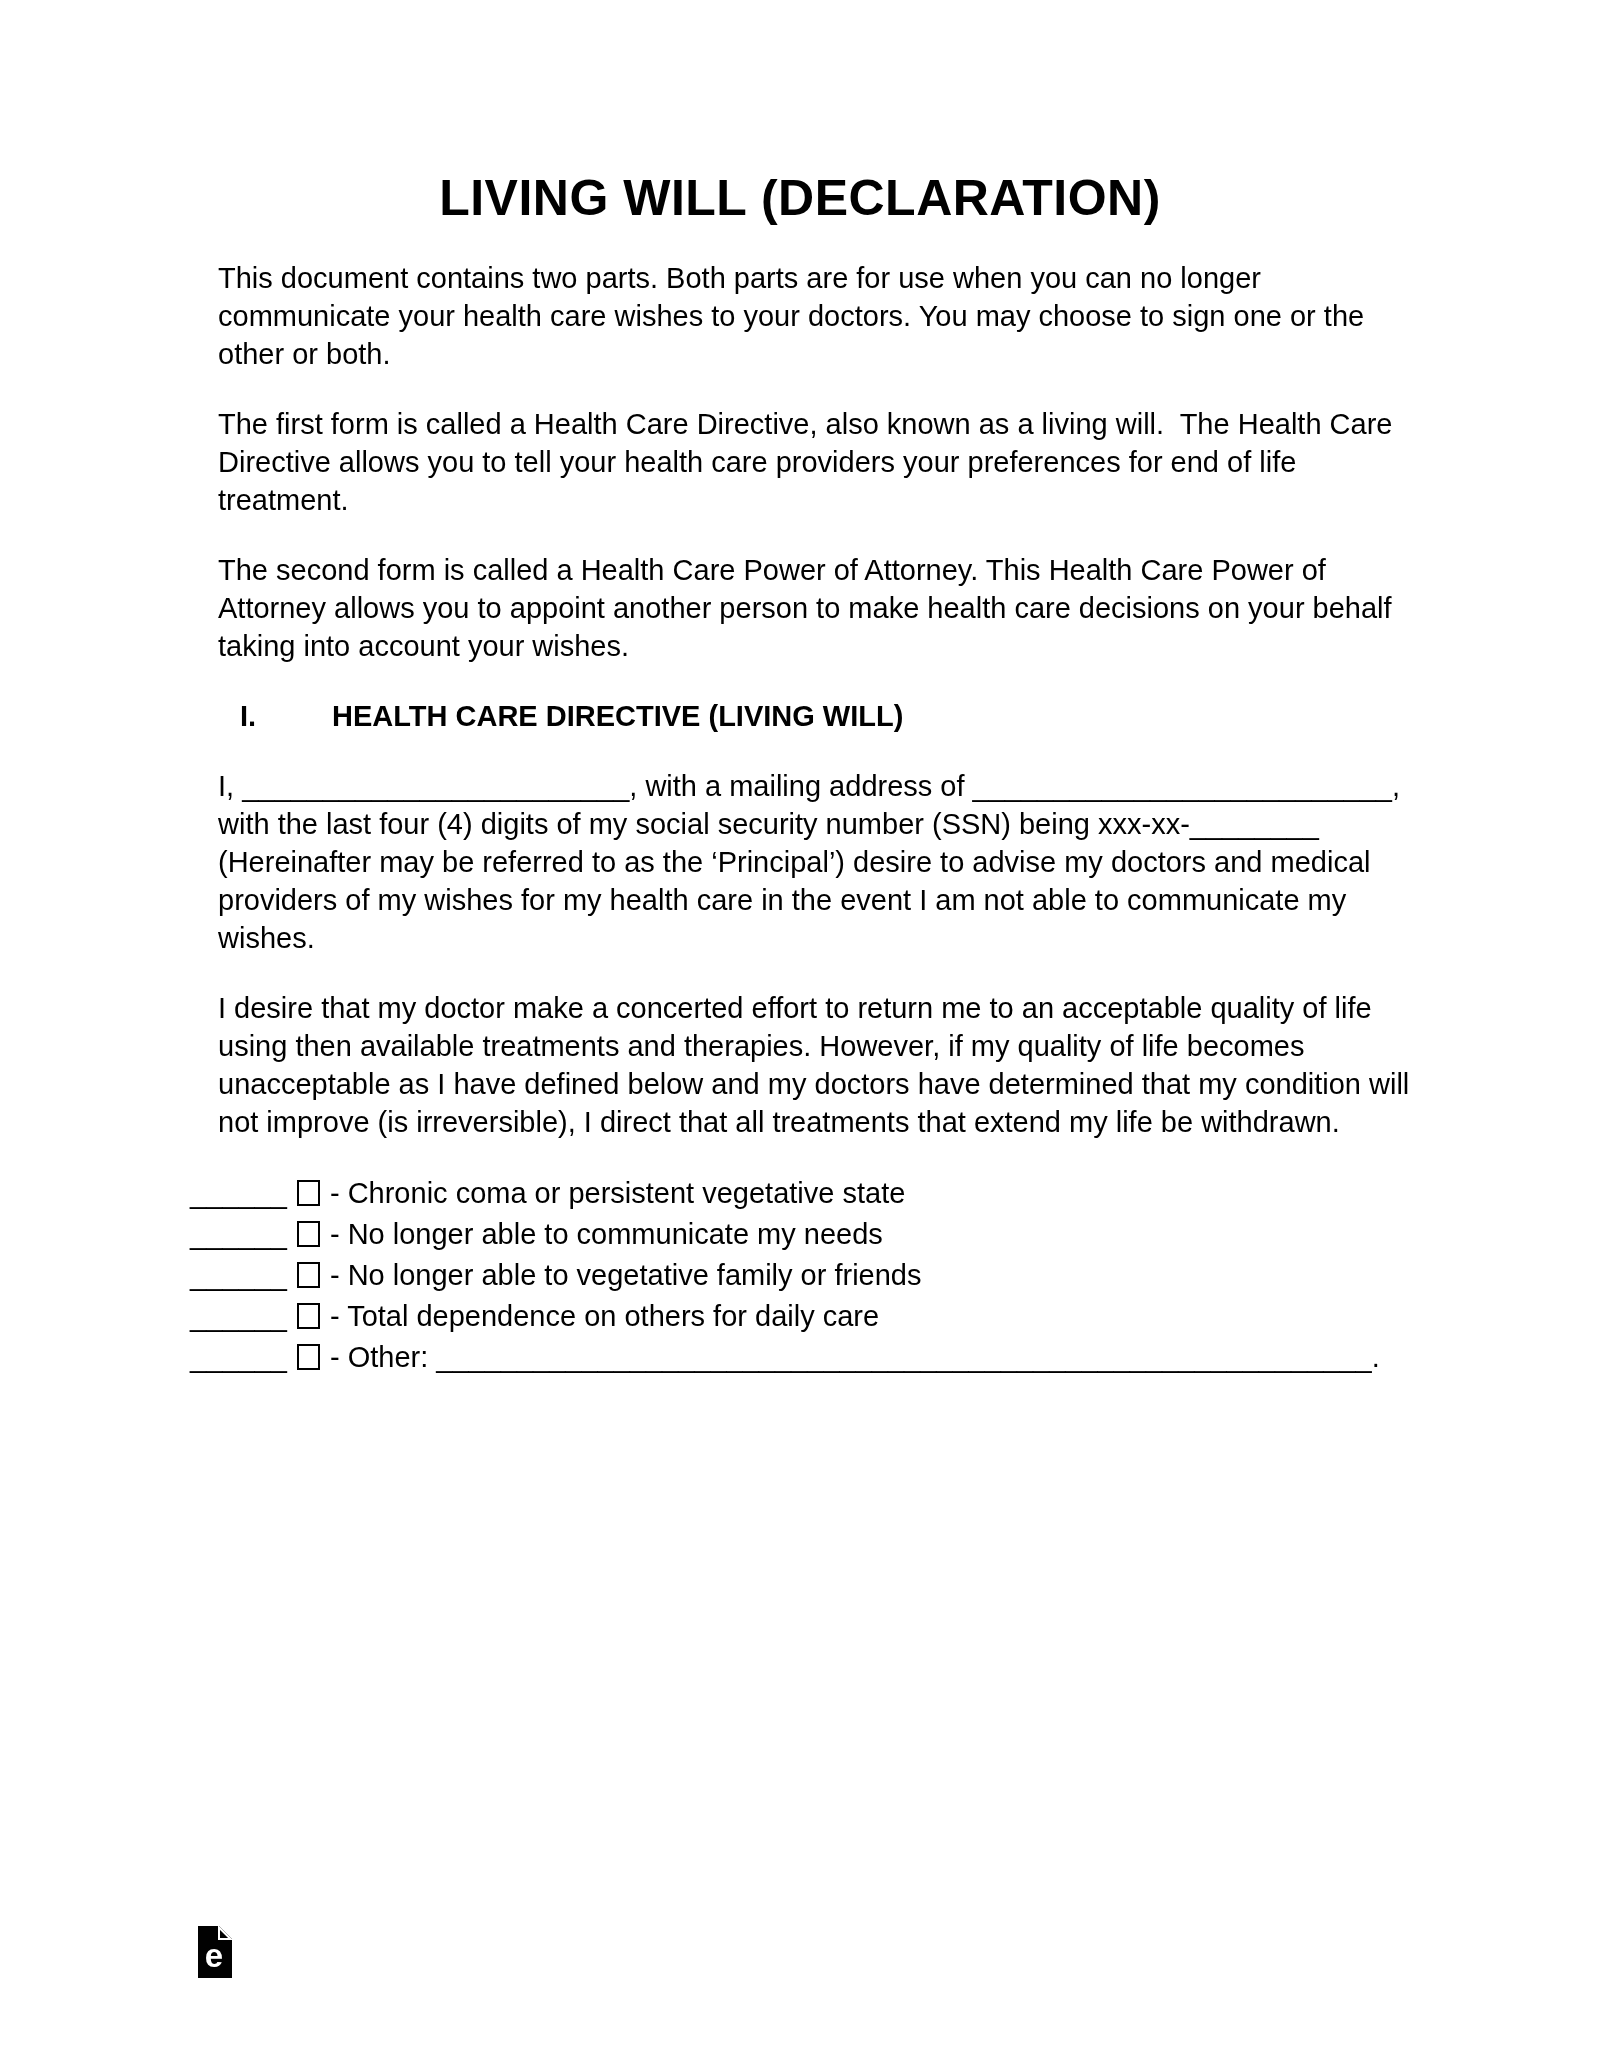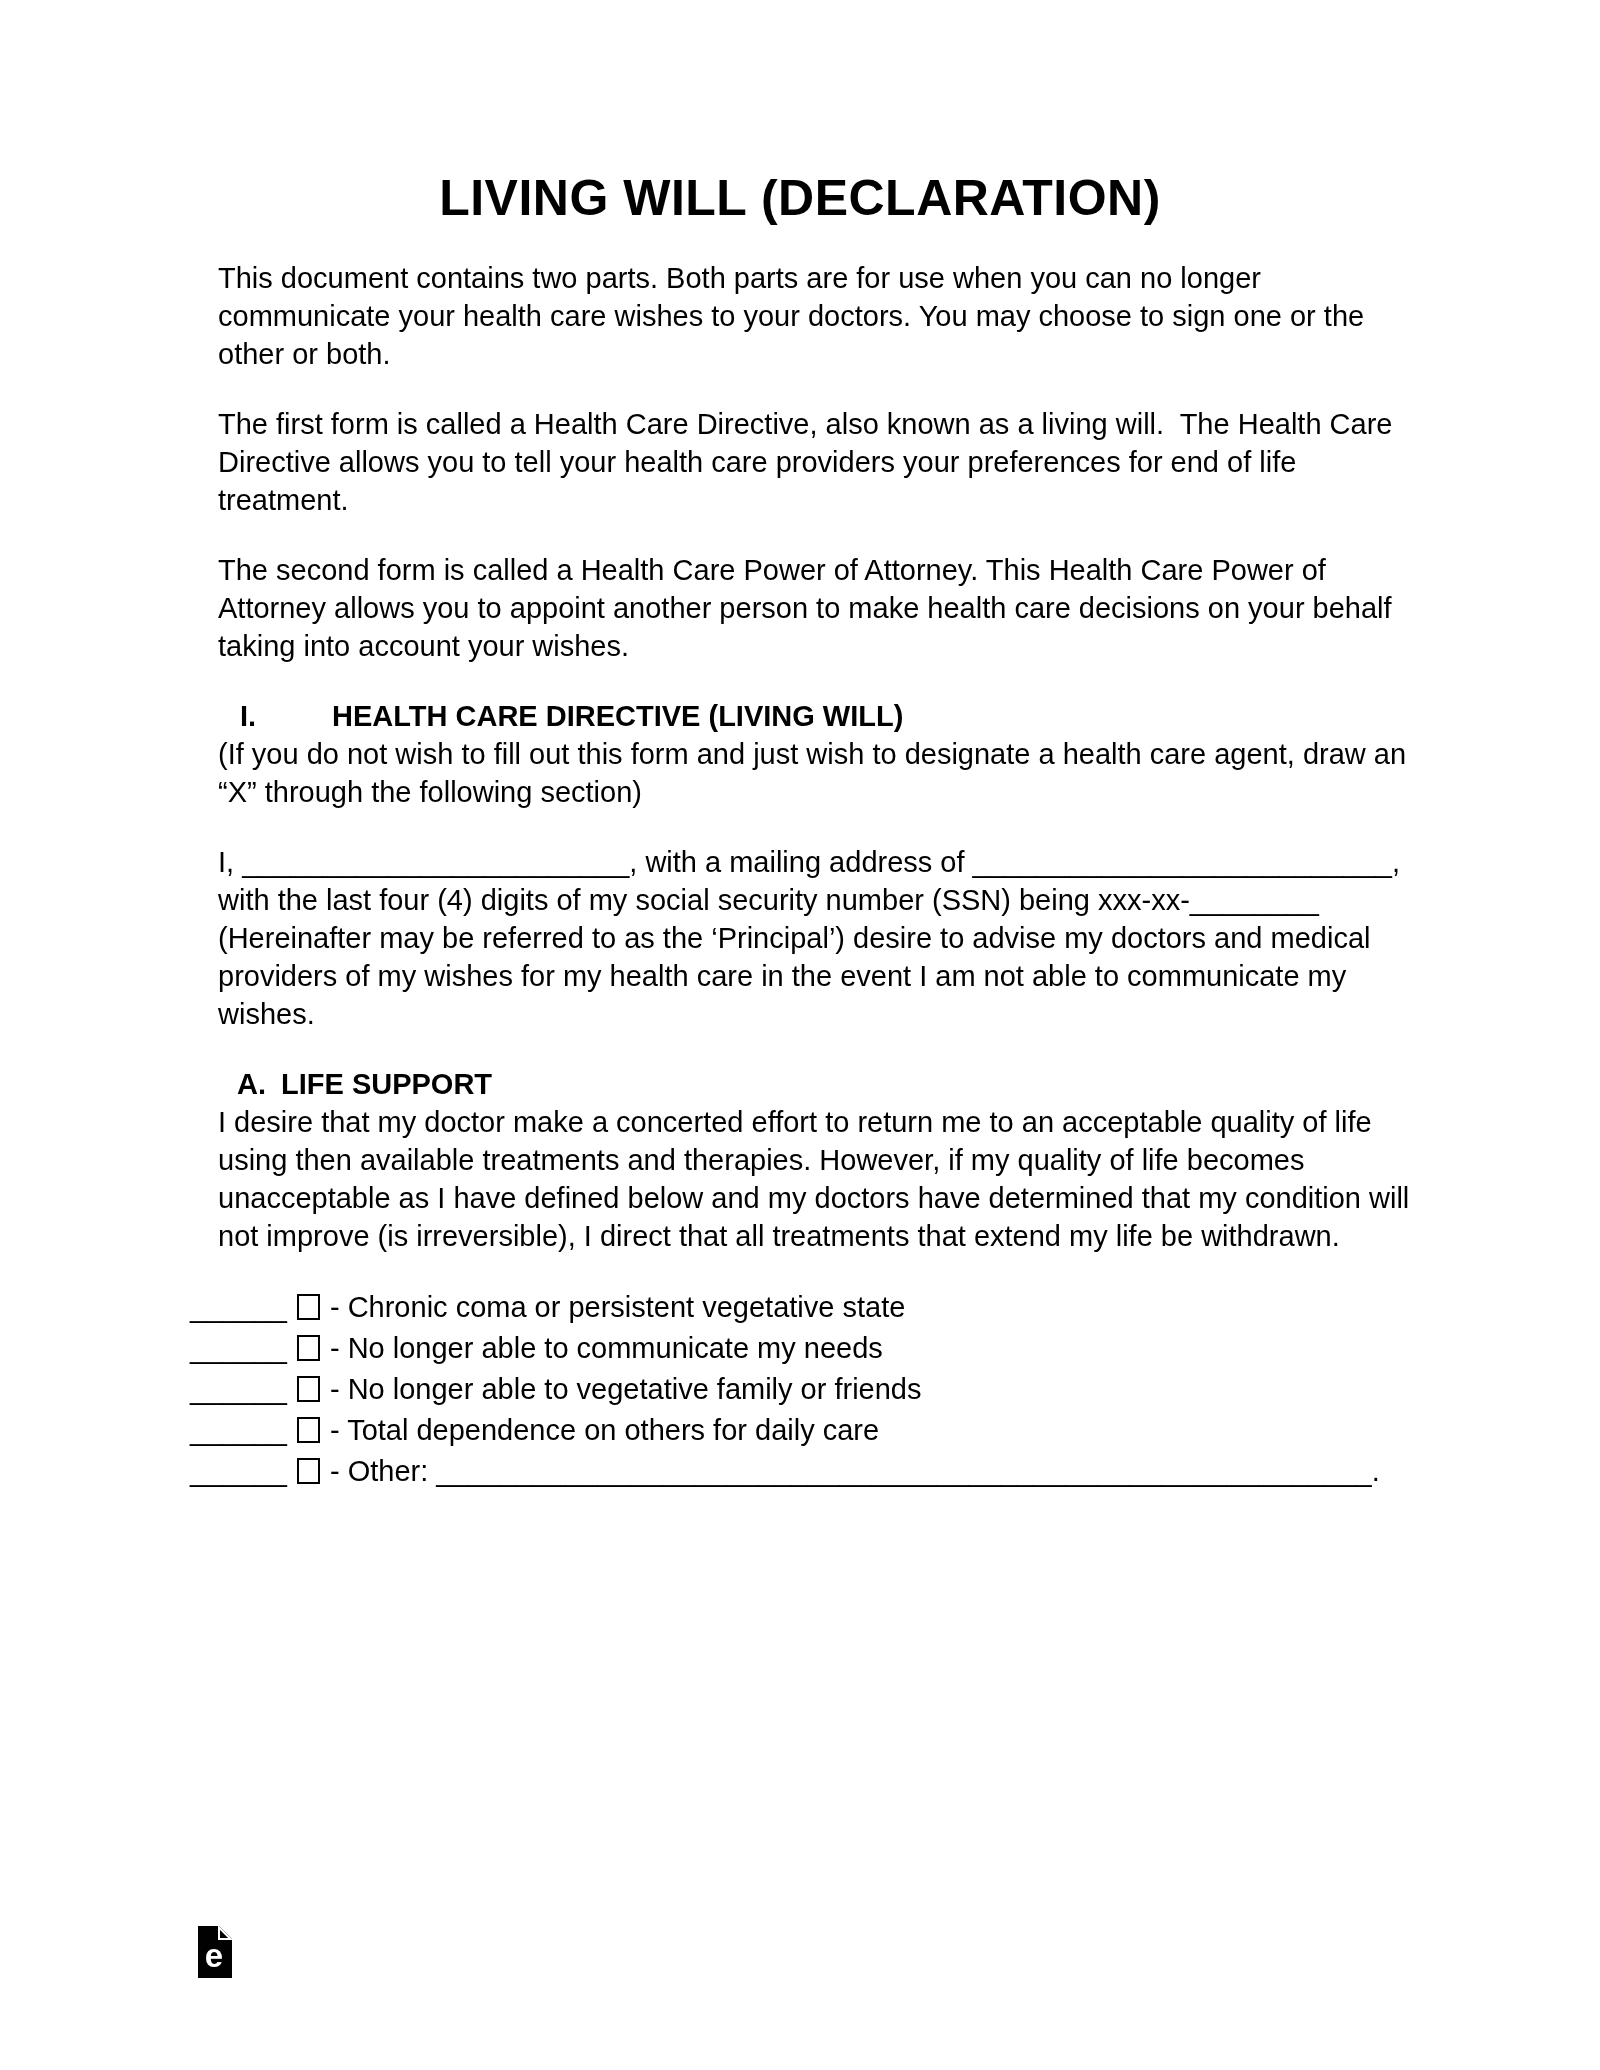--- a/index.html
+++ b/index.html
@@ -75,27 +75,25 @@
 
     <p class="block body-text">This document contains two parts. Both parts are for use when you can no longer communicate your health care wishes to your doctors. You may choose to sign one or the other or both.</p>
 
     <p class="block body-text">The first form is called a Health Care Directive, also known as a living will.  The Health Care Directive allows you to tell your health care providers your preferences for end of life treatment.</p>
 
     <p class="block body-text">The second form is called a Health Care Power of Attorney. This Health Care Power of Attorney allows you to appoint another person to make health care decisions on your behalf taking into account your wishes.</p>
 
 
     <div class="block">
       <div class="sec-heading"><span class="sec1-num">I.</span><span>HEALTH CARE DIRECTIVE (LIVING WILL)</span></div>
-      <p class="note body-text">(If you do not wish to fill out this form and just wish to designate a health care agent, draw an “X” through the following section)</p>
     </div>
 
     <p class="block body-text"><span>I, </span><span class="blank">________________________</span><span>, with a mailing address of </span><span class="blank">__________________________</span><span>, with the last four (4) digits of my social security number (SSN) being xxx-xx-</span><span class="blank">________</span><span> (Hereinafter may be referred to as the ‘Principal’) desire to advise my doctors and medical providers of my wishes for my health care in the event I am not able to communicate my wishes.</span></p>
 
     <div class="block">
-      <div class="sec-heading"><span class="a-num">A.</span><span>LIFE SUPPORT</span></div>
       <p class="body-text">I desire that my doctor make a concerted effort to return me to an acceptable quality of life using then available treatments and therapies. However, if my quality of life becomes unacceptable as I have defined below and my doctors have determined that my condition will not improve (is irreversible), I direct that all treatments that extend my life be withdrawn.</p>
     </div>
 
 
     <div class="check-list">
 
       <div class="check-item"><span class="blank">______</span> <span class="checkbox"></span> <span>-</span> <span class="label">Chronic coma or persistent vegetative state</span></div>
 
       <div class="check-item"><span class="blank">______</span> <span class="checkbox"></span> <span>-</span> <span class="label">No longer able to communicate my needs</span></div>
 

